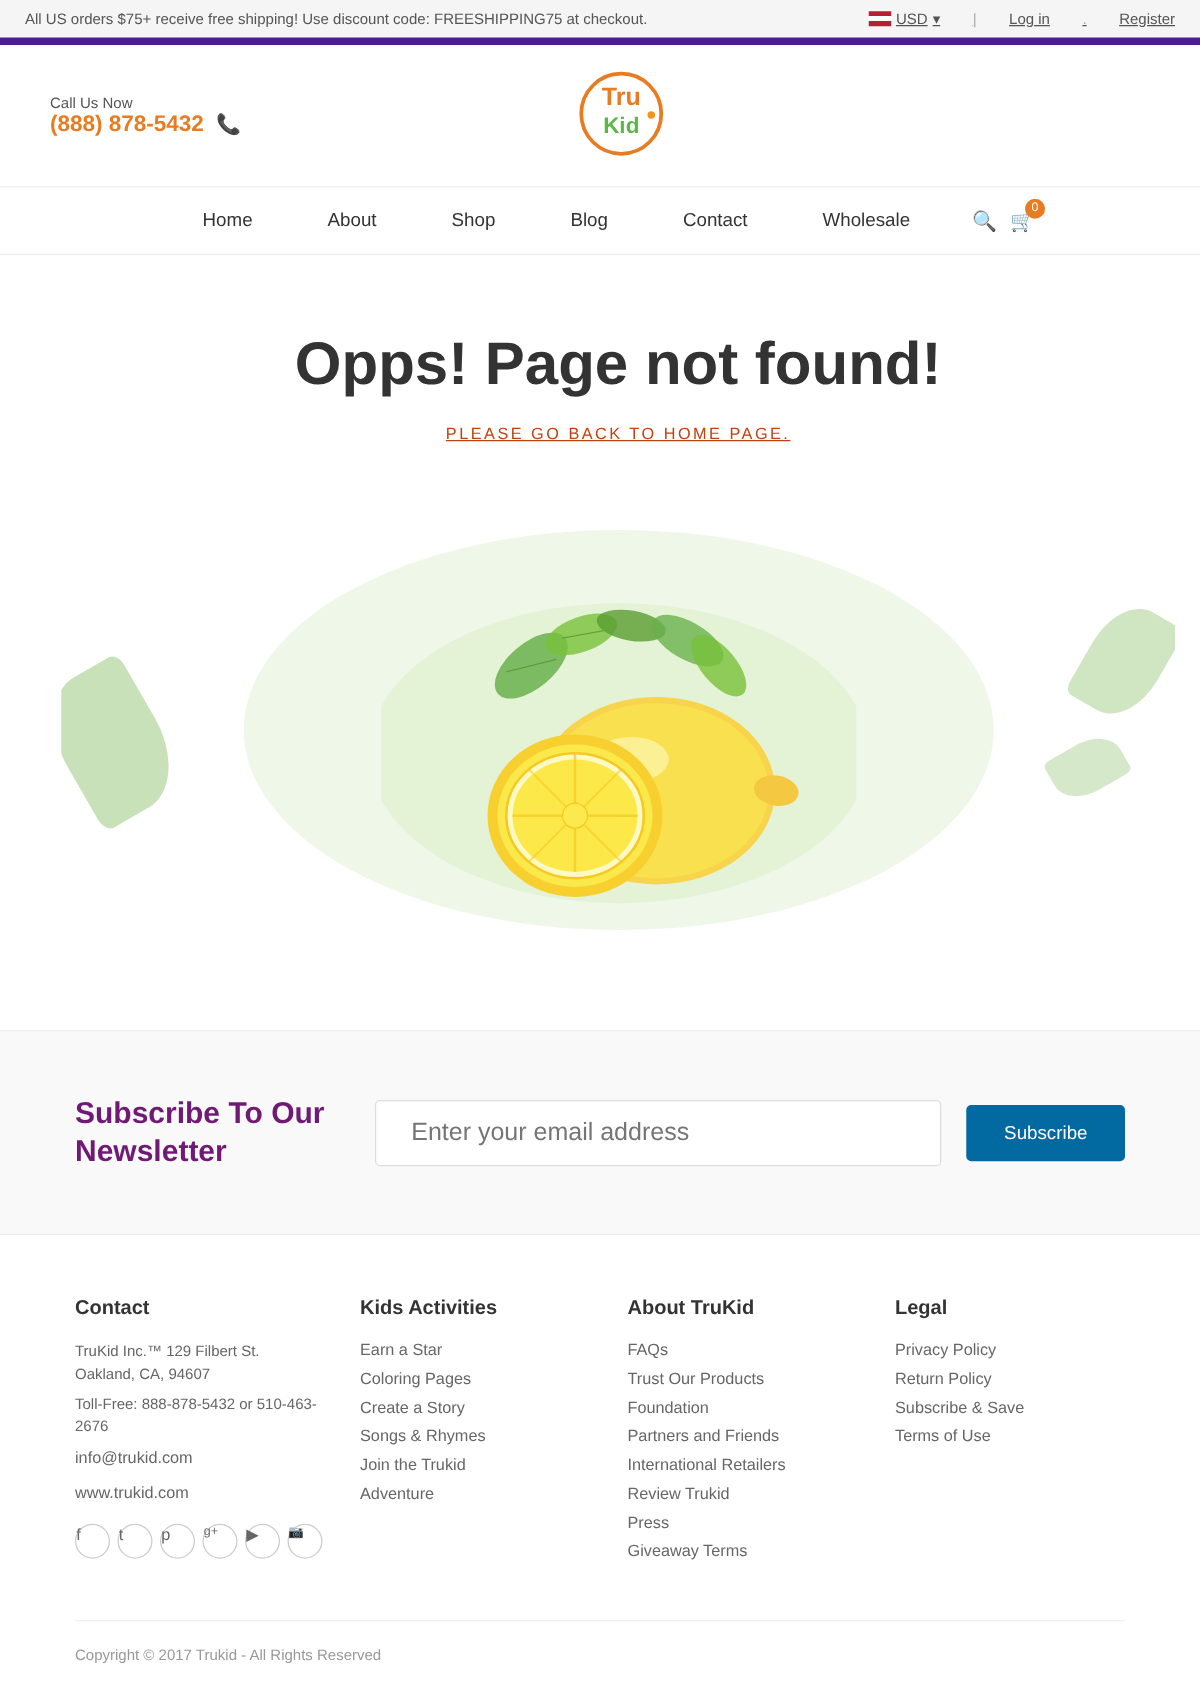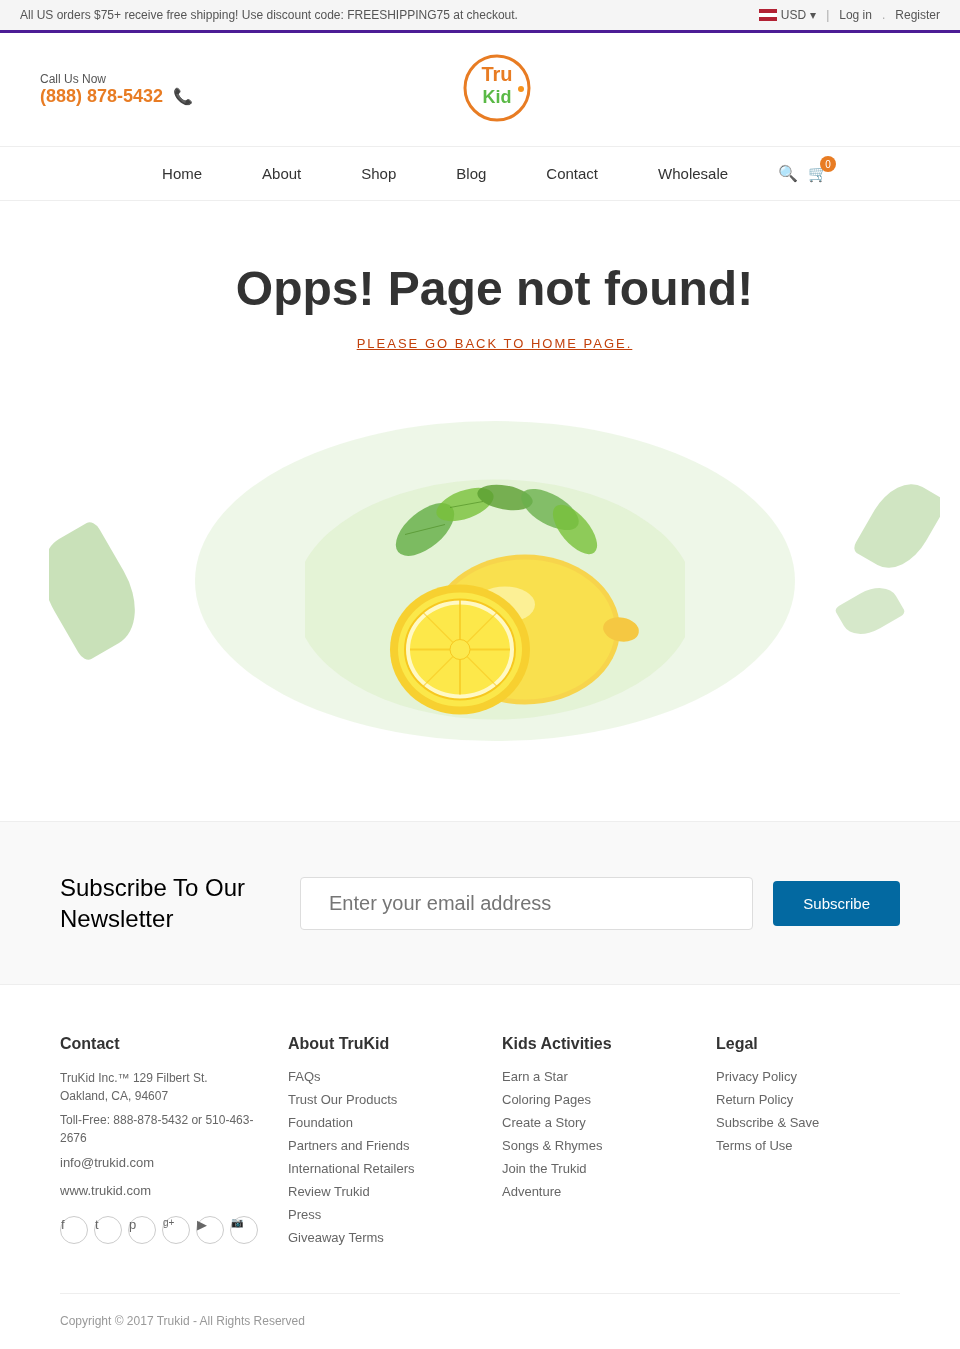--- a/index.html
+++ b/index.html
@@ -1,32 +1,33 @@
 <!DOCTYPE html>
 <html><head>
   <meta charset="utf-8">
   <style>
     * { margin: 0; padding: 0; box-sizing: border-box; }
     body { font-family: Arial, sans-serif; font-size: 14px; color: #333; background: #fff; width: 960px; }
 
     
     .top-bar {
       background: #f5f5f5;
-      border-bottom: 3px solid #4c1d95;
+      border-bottom: 6px solid #4c1d95;
       padding: 8px 20px;
       display: flex;
       justify-content: space-between;
       align-items: center;
       font-size: 12px;
       color: #555;
     }
     .top-bar-right {
       display: flex;
       align-items: center;
-      gap: 10px;
+      gap: 26px;
+      text-decoration: underline;
     }
     .currency-selector {
       display: flex;
       align-items: center;
       gap: 4px;
       cursor: pointer;
       font-size: 12px;
     }
     .currency-flag {
       width: 18px;
@@ -203,22 +204,22 @@
       background: #f9f9f9;
       padding: 50px 60px;
       display: flex;
       align-items: center;
       justify-content: space-between;
       border-top: 1px solid #eee;
       margin-top: 40px;
     }
     .newsletter-title {
       font-size: 24px;
-      font-weight: normal;
-      color: #000000;
+      font-weight: bold;
+      color: #701a75;
       line-height: 1.3;
       max-width: 220px;
     }
     .newsletter-input {
       flex: 1;
       margin: 0 20px;
       padding: 14px 28px;
       border: 1px solid #ddd;
       border-radius: 4px;
       font-size: 20px;
@@ -436,42 +437,42 @@
         <a href="#" class="social-icon">f</a>
         <a href="#" class="social-icon">t</a>
         <a href="#" class="social-icon">p</a>
         <a href="#" class="social-icon" style="font-size:10px;">g+</a>
         <a href="#" class="social-icon">▶</a>
         <a href="#" class="social-icon" style="font-size:10px;">📷</a>
       </div>
     </div>
 
     <div class="footer-col">
+      <div class="footer-col-title">Kids Activities</div>
+      <a href="#">Earn a Star</a>
+      <a href="#">Coloring Pages</a>
+      <a href="#">Create a Story</a>
+      <a href="#">Songs &amp; Rhymes</a>
+      <a href="#">Join the Trukid</a>
+      <a href="#">Adventure</a>
+    </div>
+
+    <div class="footer-col">
       <div class="footer-col-title">About TruKid</div>
       <a href="#">FAQs</a>
       <a href="#">Trust Our Products</a>
       <a href="#">Foundation</a>
       <a href="#">Partners and Friends</a>
       <a href="#">International Retailers</a>
       <a href="#">Review Trukid</a>
       <a href="#">Press</a>
       <a href="#">Giveaway Terms</a>
     </div>
 
     <div class="footer-col">
-      <div class="footer-col-title">Kids Activities</div>
-      <a href="#">Earn a Star</a>
-      <a href="#">Coloring Pages</a>
-      <a href="#">Create a Story</a>
-      <a href="#">Songs &amp; Rhymes</a>
-      <a href="#">Join the Trukid</a>
-      <a href="#">Adventure</a>
-    </div>
-
-    <div class="footer-col">
       <div class="footer-col-title">Legal</div>
       <a href="#">Privacy Policy</a>
       <a href="#">Return Policy</a>
       <a href="#">Subscribe &amp; Save</a>
       <a href="#">Terms of Use</a>
     </div>
 
   </div>
 
   <div class="footer-bottom">

